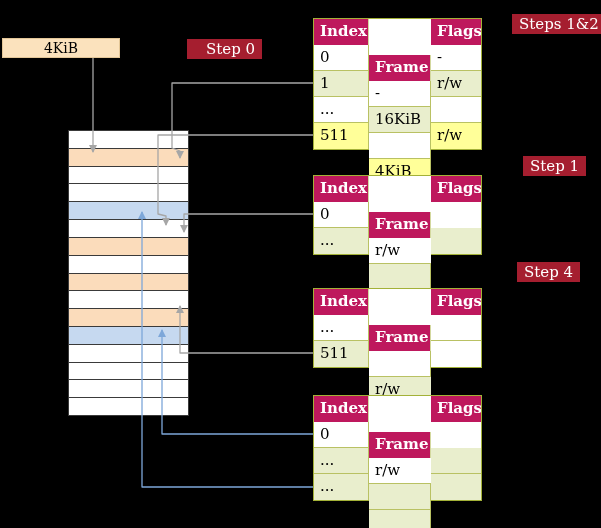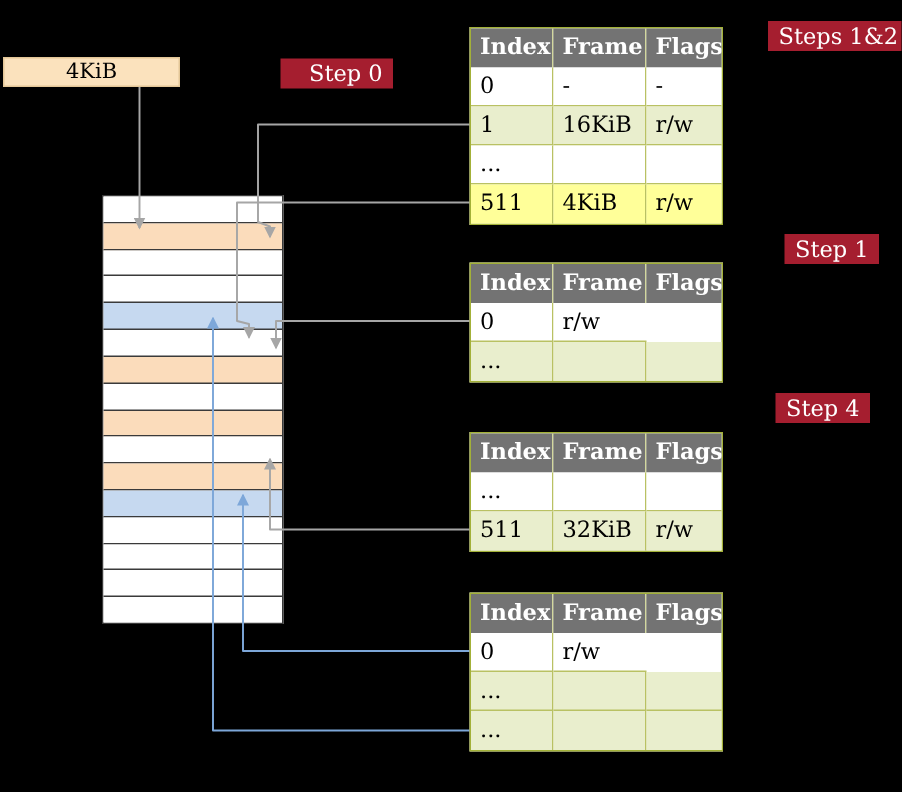--- a/index.html
+++ b/index.html
@@ -62,26 +62,26 @@
   #table-3 { left: 313px; top: 395px; }
   .trow { display: flex; height: 26px; }
   .tcell {
     height: 26px; line-height: 25px; padding-left: 6px;
     font-size: 15px; color: #000;
     border-right: 1px solid #b9c163;
     border-bottom: 1px solid #b9c163;
     overflow: hidden; white-space: nowrap;
   }
   .tcell:nth-child(1) { width: 55px; }
-  .tcell:nth-child(2) { width: 62px; }
+  .tcell:nth-child(2) { width: 62px; margin-top: 36px; }
   .tcell:nth-child(3) { width: 50px; }
   .tcell:last-child { border-right: none; }
   .trow:last-child .tcell { border-bottom: none; }
   .thead .tcell {
-    background: #737373; color: #fff; font-weight: bold;
+    background: #be185d; color: #fff; font-weight: bold;
     border-right: 1px solid #d3d89e; border-bottom: none;
   }
   .thead .tcell:last-child { border-right: none; text-align: right; }
   .row-plain  .tcell { background: #ffffff; }
   .row-green  .tcell { background: #e9eecd; }
   .row-yellow .tcell { background: #ffff99; }
 </style>
 </head>
 <body>
 
@@ -180,21 +180,20 @@
       <div class="tcell">Frame</div>
       <div class="tcell">Flags</div>
     </div>
     <div class="trow row-plain">
       <div class="tcell">...</div>
       <div class="tcell"></div>
       <div class="tcell"></div>
     </div>
     <div class="trow row-green">
       <div class="tcell">511</div>
-      <div class="tcell">32KiB</div>
       <div class="tcell">r/w</div>
     </div>
   </div>
 <div class="abs ptable" id="table-3">
     <div class="trow thead">
       <div class="tcell">Index</div>
       <div class="tcell">Frame</div>
       <div class="tcell">Flags</div>
     </div>
     <div class="trow row-plain">

